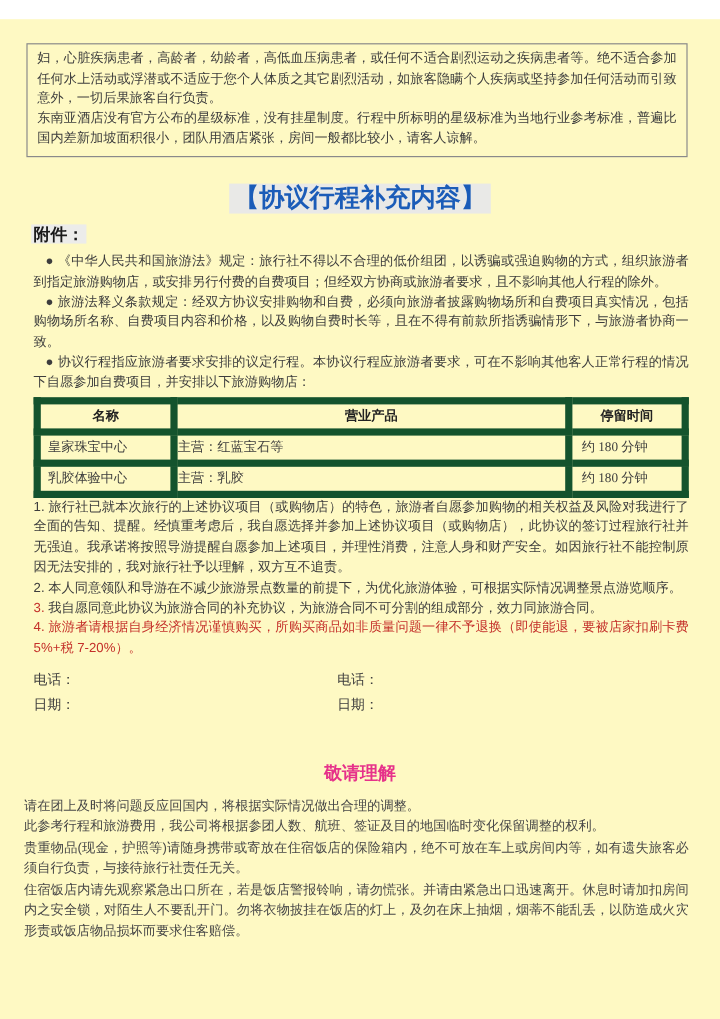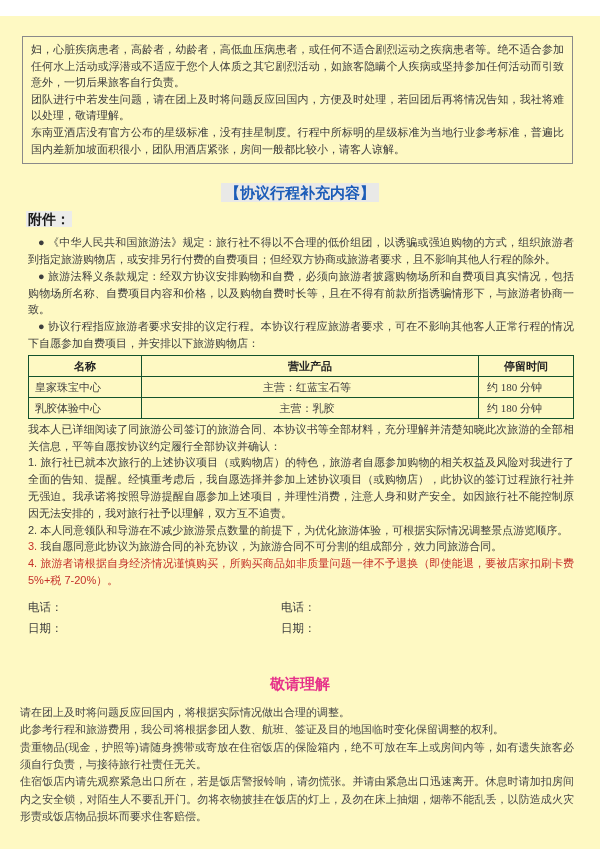--- a/index.html
+++ b/index.html
@@ -20,21 +20,21 @@
   }
   .notice-box p{
     margin:0;
     font-size:11px;
     line-height:16.6px;
     text-align:justify;
   }
   .blue-title{
     margin:20px 0 0 0;
     text-align:center;
-    font-size:15px;
+    font-size:21px;
     font-weight:bold;
   }
   .blue-title .hl{
     color:#1b5cb8;
     background:#e9e9e7;
     padding:1px 4px;
   }
   .attach{
     margin:8px 0 0 26px;
     font-size:14px;
@@ -50,28 +50,28 @@
     text-align:justify;
     text-indent:10px;
   }
   .shop-table{
     border-collapse:collapse;
     margin:3px 0 0 0;
     width:546px;
     font-size:11px;
   }
   .shop-table th,.shop-table td{
-    border:1px solid #14532d;
+    border:6px solid #14532d;
     padding:3px 6px;
     height:14px;
     line-height:14px;
   }
   .shop-table th{font-weight:bold;text-align:center;color:#222;}
   .shop-table td.c1{width:100px;}
-  .shop-table td.c2{width:330px;padding-left:0;text-align:center;}
+  .shop-table td.c2{width:330px;padding-left:0;}
   .shop-table td.c3{width:80px;padding-left:8px;font-family:Liberation Serif, serif;}
   .para{
     margin:2px 0 0 0;
     font-size:11px;
     line-height:16.8px;
     text-align:justify;
   }
   .items p{
     margin:0;
     font-size:11px;
@@ -109,21 +109,20 @@
     color:#474747;
   }
 </style>
 </head>
 <body>
 
 <div class="page">
 
   <div class="notice-box">
     <p>妇，心脏疾病患者，高龄者，幼龄者，高低血压病患者，或任何不适合剧烈运动之疾病患者等。绝不适合参加任何水上活动或浮潜或不适应于您个人体质之其它剧烈活动，如旅客隐瞒个人疾病或坚持参加任何活动而引致意外，一切后果旅客自行负责。</p>
-    <p>团队进行中若发生问题，请在团上及时将问题反应回国内，方便及时处理，若回团后再将情况告知，我社将难以处理，敬请理解。</p>
     <p>东南亚酒店没有官方公布的星级标准，没有挂星制度。行程中所标明的星级标准为当地行业参考标准，普遍比国内差新加坡面积很小，团队用酒店紧张，房间一般都比较小，请客人谅解。</p>
   </div>
 
   <h1 class="blue-title">
     <span class="hl">【协议行程补充内容】</span>
   </h1>
 
   <div class="attach">
     <span class="hl">附件：</span>
   </div>
@@ -149,21 +148,20 @@
           <td class="c3">约 180 分钟</td>
         </tr>
         <tr>
           <td class="c1">乳胶体验中心</td>
           <td class="c2">主营：乳胶</td>
           <td class="c3">约 180 分钟</td>
         </tr>
       </tbody>
     </table>
 
-    <p class="para">我本人已详细阅读了同旅游公司签订的旅游合同、本协议书等全部材料，充分理解并清楚知晓此次旅游的全部相关信息，平等自愿按协议约定履行全部协议并确认：</p>
 
     <div class="items">
       <p><span>1.</span> <span>旅行社已就本次旅行的上述协议项目（或购物店）的特色，旅游者自愿参加购物的相关权益及风险对我进行了全面的告知、提醒。经慎重考虑后，我自愿选择并参加上述协议项目（或购物店），此协议的签订过程旅行社并无强迫。我承诺将按照导游提醒自愿参加上述项目，并理性消费，注意人身和财产安全。如因旅行社不能控制原因无法安排的，我对旅行社予以理解，双方互不追责。</span></p>
       <p><span>2.</span> <span>本人同意领队和导游在不减少旅游景点数量的前提下，为优化旅游体验，可根据实际情况调整景点游览顺序。</span></p>
       <p><span class="red">3.</span> <span>我自愿同意此协议为旅游合同的补充协议，为旅游合同不可分割的组成部分，效力同旅游合同。</span></p>
       <p class="red"><span>4.</span> <span>旅游者请根据自身经济情况谨慎购买，所购买商品如非质量问题一律不予退换（即使能退，要被店家扣刷卡费 5%+税 7-20%）。</span></p>
     </div>
   </div>
 
   <div class="sig">

